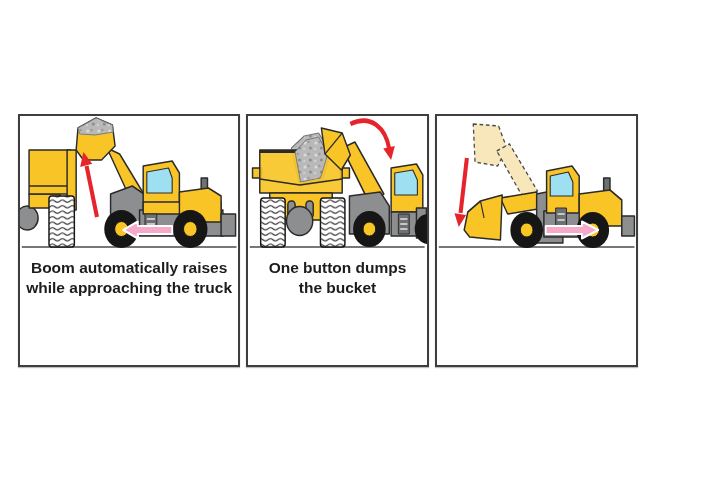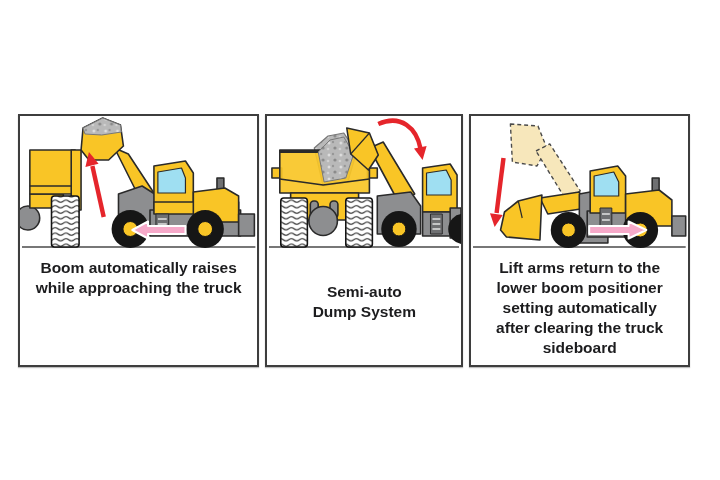--- a/index.html
+++ b/index.html
@@ -5,21 +5,21 @@
   html,body { margin:0; padding:0; background:#ffffff; }
   .stage {
     position: relative;
     width: 720px; height: 480px;
     background: #ffffff;
     font-family: "Liberation Sans", sans-serif;
     overflow: hidden;
   }
   .panel-group {
     position: absolute; left: 18px; top: 114px;
-    width: 672px; height: 253px;
+    width: 620px; height: 253px;
     display: flex; gap: 6px;
   }
   .panel {
     box-sizing: border-box;
     border: 2px solid #3e3e3e;
     background: #ffffff;
     box-shadow: 0 1px 1px rgba(0,0,0,0.25);
     display: flex; flex-direction: column;
     overflow: hidden;
   }
@@ -157,22 +157,22 @@
             <circle cx="134" cy="113" r="7" fill="#f9c526" stroke="#141414" stroke-width="1"></circle>
             <circle cx="199" cy="113" r="15" fill="#161616" stroke="none"></circle>
           </g>
           <g>
             <path d="M113,8 C136,-2 152,12 156,33" fill="none" stroke="#e5252b" stroke-width="4.5"></path>
             <polygon points="158,44 162.1,30.1 149.3,32.5" fill="#e5252b"></polygon>
           </g>
         </g>
       </svg>
       <div class="caption">
-        <p class="system">Semi-auto
-Dump System</p>
+        <p class="desc">One button dumps
+the bucket</p>
       </div>
     </section>
 
     <section class="panel p3">
       <svg class="art" viewBox="0 0 220 133" preserveAspectRatio="none">
         <g stroke-linejoin="round">
           <line x1="2" y1="131" x2="218" y2="131" stroke="#4a4a4a" stroke-width="1.6"></line>
           <g fill="#f7e7bb" stroke="#4a4a4a" stroke-width="1.4" stroke-dasharray="4 3">
             <polygon points="40,8 68,10 77,32 67,50 42,46"></polygon>
             <polygon points="66,35 80,28 111,75 96,83"></polygon>
@@ -199,24 +199,16 @@
           </g>
           <g>
             <line x1="33" y1="42" x2="26" y2="97" stroke="#e5252b" stroke-width="4.5"></line>
             <polygon points="24,111 32.2,98.9 19.3,97.3" fill="#e5252b"></polygon>
           </g>
           <g>
             <polygon points="120,110 160,110 160,105.5 178,114 160,122.5 160,118 120,118" fill="#f6a9c9" stroke="#ffffff" stroke-width="2"></polygon>
           </g>
         </g>
       </svg>
-      <div class="caption">
-        <p class="desc">Lift arms return to the
-lower boom positioner
-setting automatically
-after clearing the truck
-sideboard</p>
-
-      </div>
     </section>
 
   </div>
 </div>
 
 </body></html>

